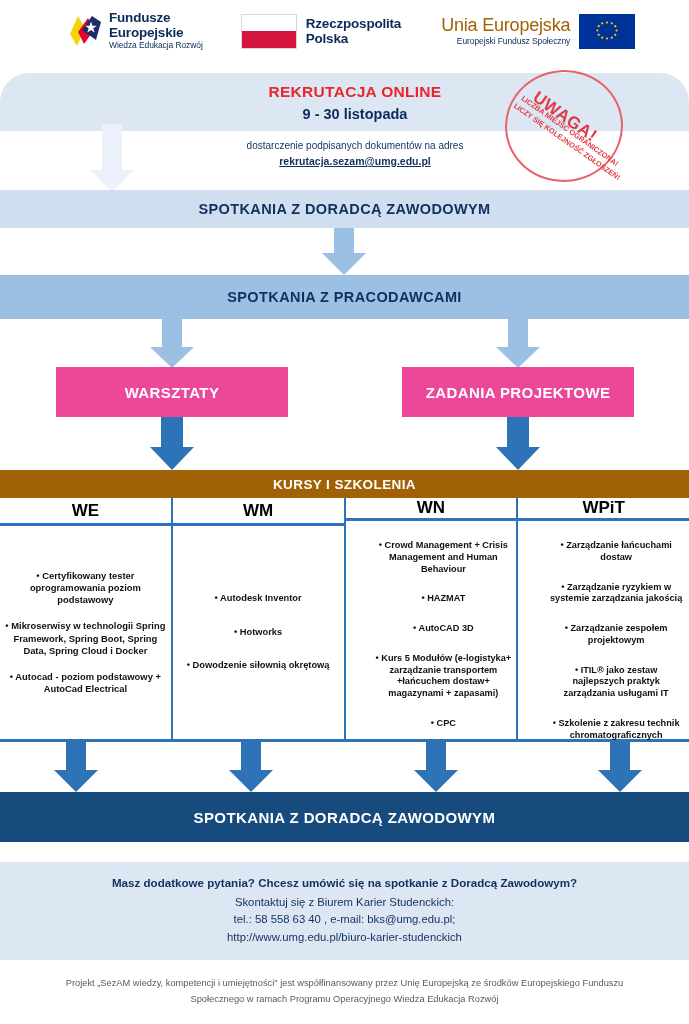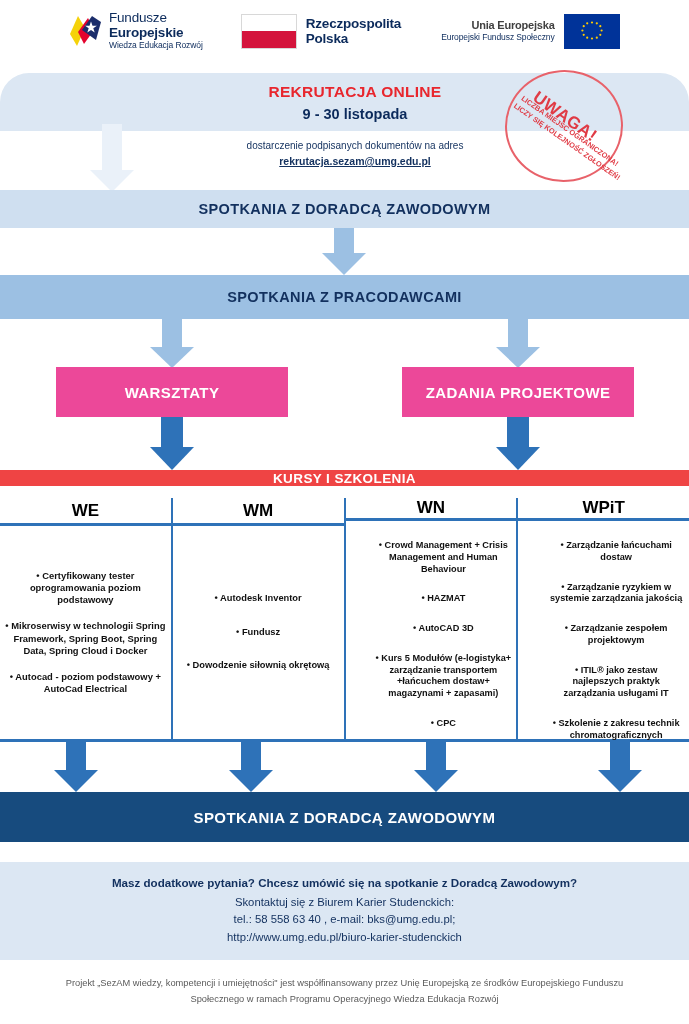--- a/index.html
+++ b/index.html
@@ -21,34 +21,34 @@
   .logo-strip {
     position: absolute; left: 0; top: 0;
     width: 689px; height: 62px;
     background: #ffffff;
     display: flex; align-items: center;
   }
   .logo-block { display: flex; align-items: center; }
   .logo-fe { margin-left: 68px; }
   .fe-mark { width: 34px; height: 34px; position: relative; margin-right: 7px; }
   .fe-txt { line-height: 1.08; }
-  .fe-txt .l1 { font-size: 13.5px; font-weight: normal; color: #0b2a5b; letter-spacing: -0.2px; }
+  .fe-txt .l1 { font-size: 13.5px; font-weight: bold; color: #0b2a5b; letter-spacing: -0.2px; }
   .fe-txt .l2 { font-size: 13.5px; font-weight: bold; color: #0b2a5b; letter-spacing: -0.2px; }
   .fe-txt .l3 { font-size: 8.5px; color: #0b2a5b; letter-spacing: -0.1px; margin-top: 1px; }
 
   .logo-rp { margin-left: 38px; }
   .pl-flag { width: 56px; height: 35px; margin-right: 9px; border: 1px solid #d8d8d8; }
   .pl-flag .w { height: 50%; background: #ffffff; }
   .pl-flag .r { height: 50%; background: #d4143c; }
   .rp-txt { line-height: 1.12; }
   .rp-txt .l1, .rp-txt .l2 { font-size: 13.5px; font-weight: bold; color: #0b2a5b; letter-spacing: -0.2px; }
 
   .logo-eu { margin-left: 40px; }
   .eu-txt { text-align: right; line-height: 1.15; margin-right: 9px; }
-  .eu-txt .l1 { font-size: 11px; font-weight: bold; color: #404040; letter-spacing: -0.2px; }
+  .eu-txt .l1 { font-size: 18px; font-weight: normal; color: #a16207; letter-spacing: -0.2px; }
   .eu-txt .l2 { font-size: 8.5px; color: #0b2a5b; letter-spacing: -0.1px; margin-top: 1px; }
   .eu-flag { width: 56px; height: 35px; background: #003399; position: relative; }
 
   
   .banner {
     position: absolute; left: 0; top: 73px;
     width: 689px; height: 128px;
     background: #dce7f3;
     border-radius: 29px;
   }
@@ -114,22 +114,22 @@
   }
   .bar-doradca1 {
     top: 190px; height: 38px;
     background: #cfdff0; color: #12305e; font-size: 14.5px;
   }
   .bar-pracodawcy {
     top: 275px; height: 44px;
     background: #9cc0e3; color: #12305e; font-size: 14.5px;
   }
   .bar-kursy {
-    top: 470px; height: 16px;
-    background: #ef4444; color: #ffffff; font-size: 13.5px;
+    top: 470px; height: 28px;
+    background: #a16207; color: #ffffff; font-size: 13.5px;
   }
   .bar-doradca2 {
     top: 792px; height: 50px;
     background: #174b7e; color: #ffffff; font-size: 15px;
   }
 
   .box {
     position: absolute;
     display: flex; align-items: center; justify-content: center;
     background: #ec4899; color: #ffffff;
@@ -387,21 +387,21 @@
         <div class="bullet">• Certyfikowany tester oprogramowania poziom podstawowy</div>
         <div class="bullet">• Mikroserwisy w technologii Spring Framework, Spring Boot, Spring Data, Spring Cloud i Docker</div>
         <div class="bullet">• Autocad - poziom podstawowy + AutoCad Electrical</div>
       </div>
     </div>
 
     <div class="col col-wm">
       <div class="col-head">WM</div>
       <div class="col-body">
         <div class="bullet">• Autodesk Inventor</div>
-        <div class="bullet">• Fundusz</div>
+        <div class="bullet">• Hotworks</div>
         <div class="bullet">• Dowodzenie siłownią okrętową</div>
       </div>
     </div>
 
     <div class="col col-wn">
       <div class="col-head">WN</div>
       <div class="col-body top-align">
         <div class="bullet">• Crowd Management + Crisis Management and Human Behaviour</div>
         <div class="bullet">• HAZMAT</div>
         <div class="bullet">• AutoCAD 3D</div>

